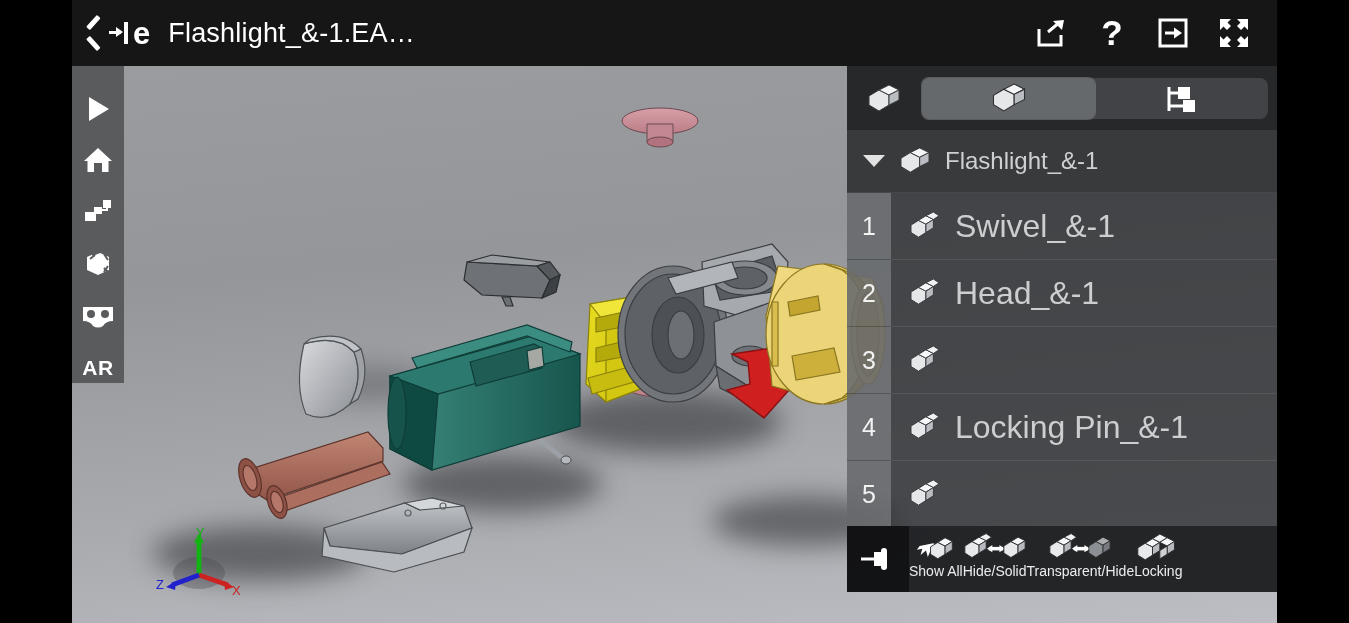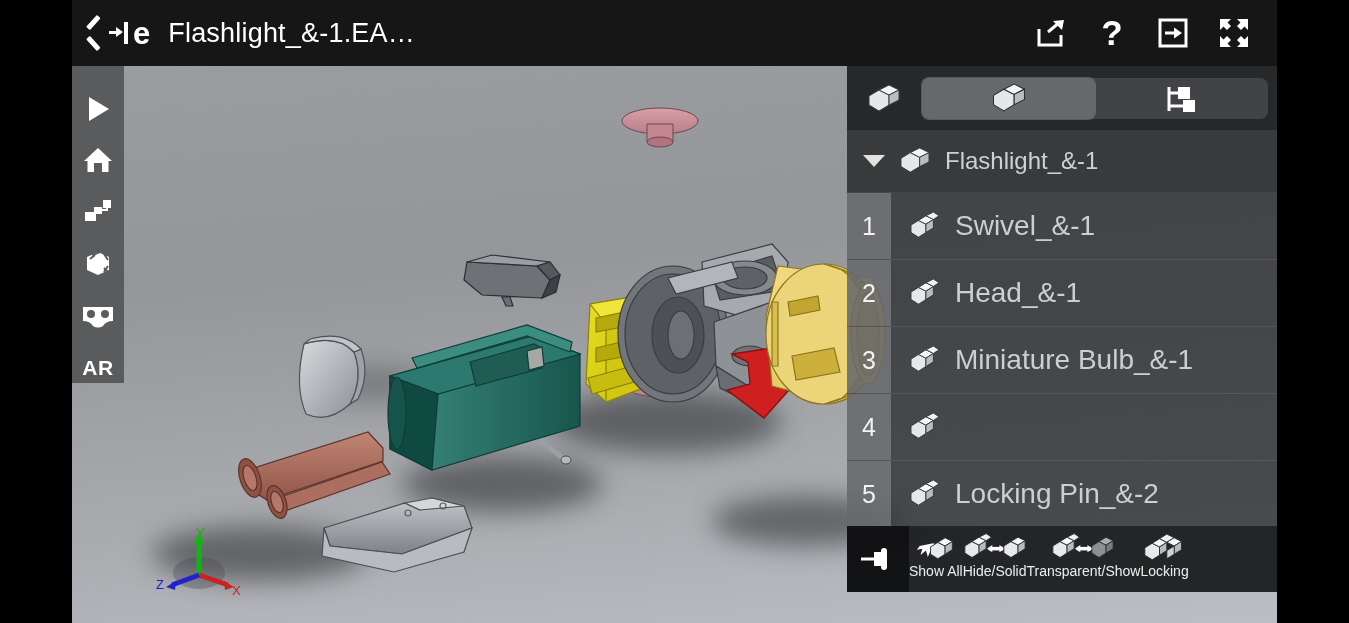--- a/index.html
+++ b/index.html
@@ -48,21 +48,21 @@
 
   .row-root{height:62px;display:flex;align-items:center;background:rgba(52,54,57,0.72);border-bottom:1px solid rgba(120,122,126,.22);}
   .caret{margin-left:16px;width:0;height:0;border-left:11px solid transparent;border-right:11px solid transparent;border-top:12px solid #e2e2e2;cursor:pointer;}
   .row-root .pcube{margin-left:14px;}
   .row-root .lbl{color:#cfd0d2;font-size:24px;margin-left:14px;}
 
   .row{height:66px;display:flex;align-items:center;border-bottom:1px solid rgba(140,142,146,.22);cursor:pointer;}
   .row .num{width:44px;height:100%;display:flex;align-items:center;justify-content:center;color:#f2f2f2;font-size:25px;
     background:rgba(168,170,173,0.42);}
   .row .pcube{margin-left:18px;}
-  .row .lbl{color:#cdced0;font-size:28px;margin-left:14px;white-space:nowrap;text-align:center;}
+  .row .lbl{color:#cdced0;font-size:32px;margin-left:14px;white-space:nowrap;text-align:center;}
 
   .pcube{width:32px;height:28px;flex:0 0 auto;}
 
   .panel-bottom{position:absolute;left:0;bottom:0;width:452px;height:66px;background:rgba(33,34,36,0.92);display:flex;align-items:stretch;}
   .pin-btn{width:62px;display:flex;align-items:center;justify-content:center;background:rgba(18,18,19,0.95);cursor:pointer;}
   .tools{flex:1;display:flex;align-items:flex-start;justify-content:flex-start;padding-top:5px;}
   .tool{display:flex;flex-direction:column;align-items:center;cursor:pointer;width:auto;}
   .tool .tlabel{color:#eceded;font-size:14px;margin-top:2px;white-space:nowrap;}
 
   
@@ -369,42 +369,41 @@
       </div>
 
       <div class="row">
         <span class="num">3</span>
         <svg class="pcube" viewBox="0 0 34 30">
           <path d="M2 14 L10 9 L18 13 L18 22 L10 27 L2 22 Z" fill="#e6e7e9" stroke="#34363a"></path>
           <path d="M10 9 L18 4 L26 8 L18 13 Z" fill="#f6f7f8" stroke="#34363a"></path>
           <path d="M18 13 L26 8 L26 17 L18 22 Z" fill="#b9bcc0" stroke="#34363a"></path>
           <path d="M18 4 L26 0 L32 4 L26 8 Z" fill="#f0f1f2" stroke="#34363a"></path>
         </svg>
-        <span class="lbl">Miniature Bulb_&amp;-1</span>
       </div>
 
       <div class="row">
         <span class="num">4</span>
         <svg class="pcube" viewBox="0 0 34 30">
           <path d="M2 14 L10 9 L18 13 L18 22 L10 27 L2 22 Z" fill="#e6e7e9" stroke="#34363a"></path>
           <path d="M10 9 L18 4 L26 8 L18 13 Z" fill="#f6f7f8" stroke="#34363a"></path>
           <path d="M18 13 L26 8 L26 17 L18 22 Z" fill="#b9bcc0" stroke="#34363a"></path>
           <path d="M18 4 L26 0 L32 4 L26 8 Z" fill="#f0f1f2" stroke="#34363a"></path>
         </svg>
+        <span class="lbl">Locking Pin_&amp;-1</span>
       </div>
 
       <div class="row">
         <span class="num">5</span>
         <svg class="pcube" viewBox="0 0 34 30">
           <path d="M2 14 L10 9 L18 13 L18 22 L10 27 L2 22 Z" fill="#e6e7e9" stroke="#34363a"></path>
           <path d="M10 9 L18 4 L26 8 L18 13 Z" fill="#f6f7f8" stroke="#34363a"></path>
           <path d="M18 13 L26 8 L26 17 L18 22 Z" fill="#b9bcc0" stroke="#34363a"></path>
           <path d="M18 4 L26 0 L32 4 L26 8 Z" fill="#f0f1f2" stroke="#34363a"></path>
         </svg>
-        <span class="lbl">Locking Pin_&amp;-2</span>
       </div>
 
       <div class="panel-bottom">
         <div class="pin-btn">
           <svg width="38" height="28" viewBox="0 0 38 28">
             <path d="M2 14 L16 14" stroke="#fff" stroke-width="3"></path>
             <rect x="15" y="7" width="7" height="14" fill="#fff"></rect>
             <rect x="22" y="3" width="6" height="22" rx="3" fill="#fff"></rect>
           </svg>
         </div>
@@ -442,21 +441,21 @@
               <path d="M9 11 L17 6 L25 10 L17 15 Z" fill="#f6f7f8" stroke="#2a2c2f"></path>
               <path d="M17 15 L25 10 L25 19 L17 24 Z" fill="#b7babe" stroke="#2a2c2f"></path>
               <path d="M17 6 L25 2 L31 6 L25 10 Z" fill="#eff0f1" stroke="#2a2c2f"></path>
               <path d="M28 19 L44 19" stroke="#fff" stroke-width="4"></path>
               <path d="M26 19 L32 15 L32 23 Z" fill="#fff"></path>
               <path d="M46 19 L40 15 L40 23 Z" fill="#fff"></path>
               <path d="M45 16 L53 11 L61 15 L61 24 L53 29 L45 24 Z" fill="#b0b3b7" stroke="#2a2c2f" opacity=".75"></path>
               <path d="M53 11 L61 6 L69 10 L61 15 Z" fill="#d7d9dc" stroke="#2a2c2f" opacity=".75"></path>
               <path d="M61 15 L69 10 L69 19 L61 24 Z" fill="#94979b" stroke="#2a2c2f" opacity=".75"></path>
             </svg>
-            <span class="tlabel">Transparent/Show</span>
+            <span class="tlabel">Transparent/Hide</span>
           </div>
 
           <div class="tool">
             <svg width="44" height="30" viewBox="0 0 48 32">
               <path d="M2 18 L10 13 L18 17 L18 26 L10 31 L2 26 Z" fill="#e8e9ea" stroke="#2a2c2f"></path>
               <path d="M10 13 L18 8 L26 12 L18 17 Z" fill="#f6f7f8" stroke="#2a2c2f"></path>
               <path d="M18 17 L26 12 L26 21 L18 26 Z" fill="#b7babe" stroke="#2a2c2f"></path>
               <path d="M18 8 L26 3 L34 7 L26 12 Z" fill="#f0f1f2" stroke="#2a2c2f"></path>
               <path d="M26 12 L34 7 L42 11 L34 16 Z" fill="#f6f7f8" stroke="#2a2c2f"></path>
               <path d="M34 16 L42 11 L42 20 L34 25 Z" fill="#b7babe" stroke="#2a2c2f"></path>

